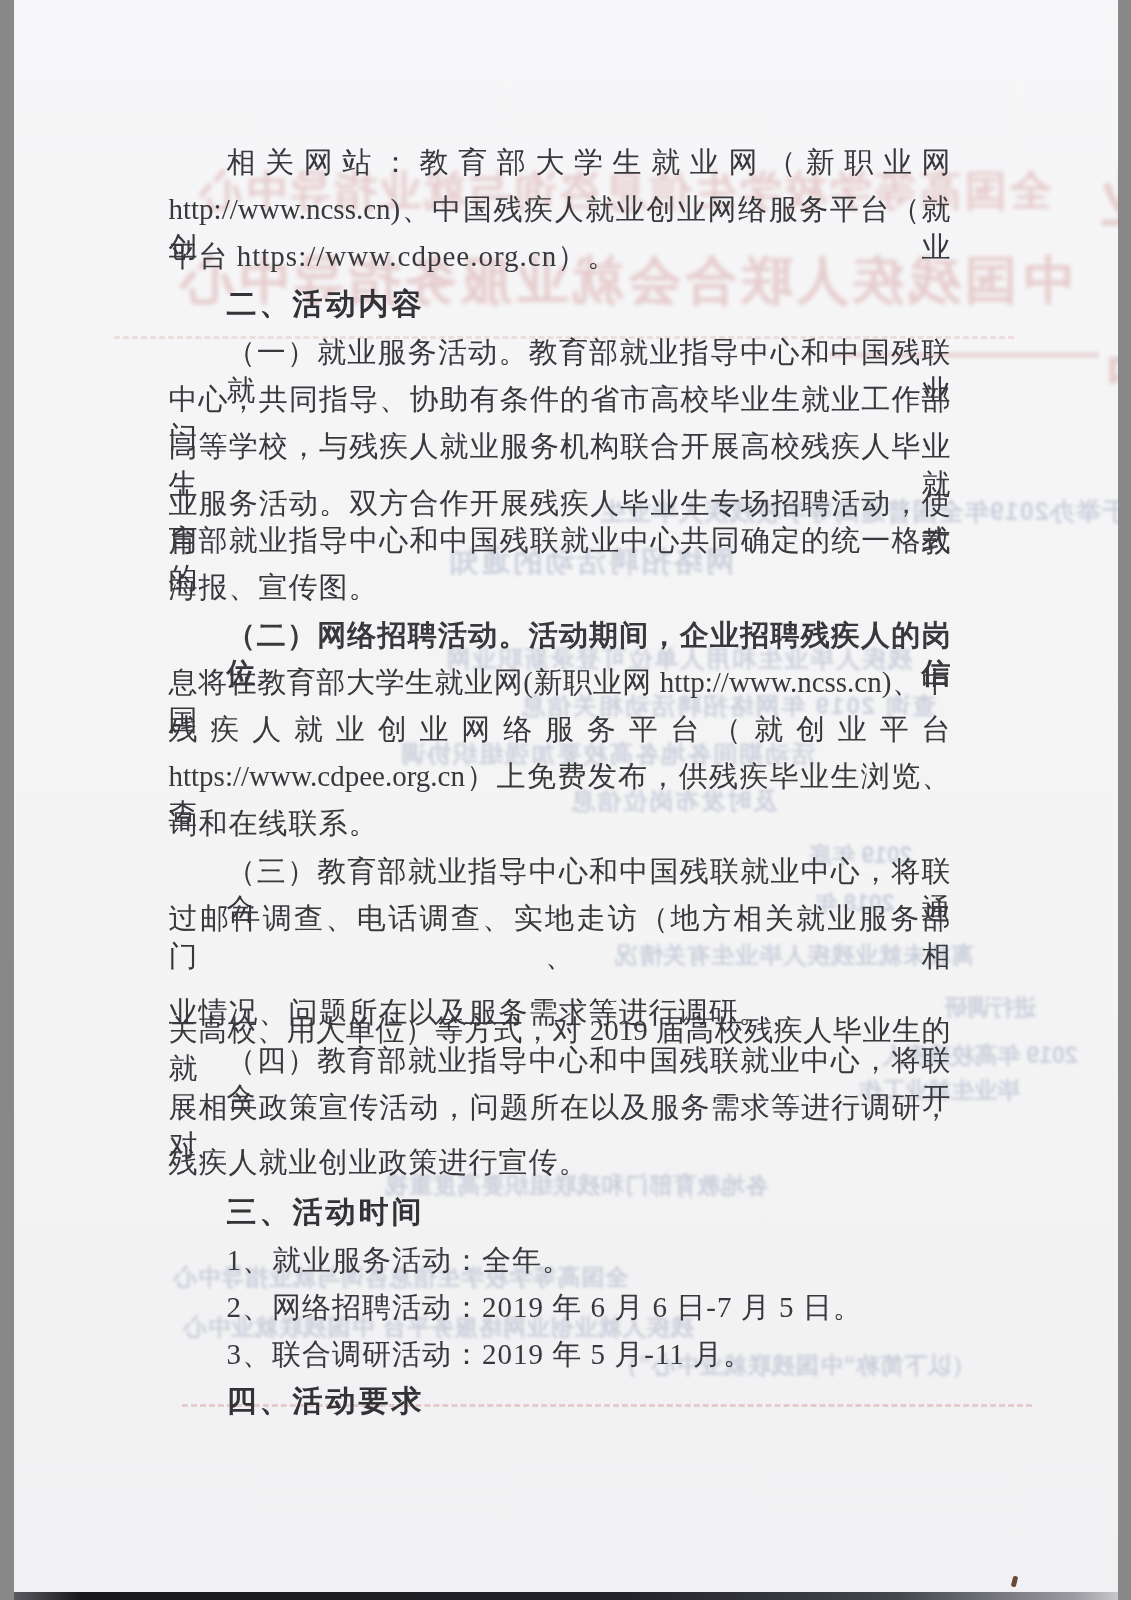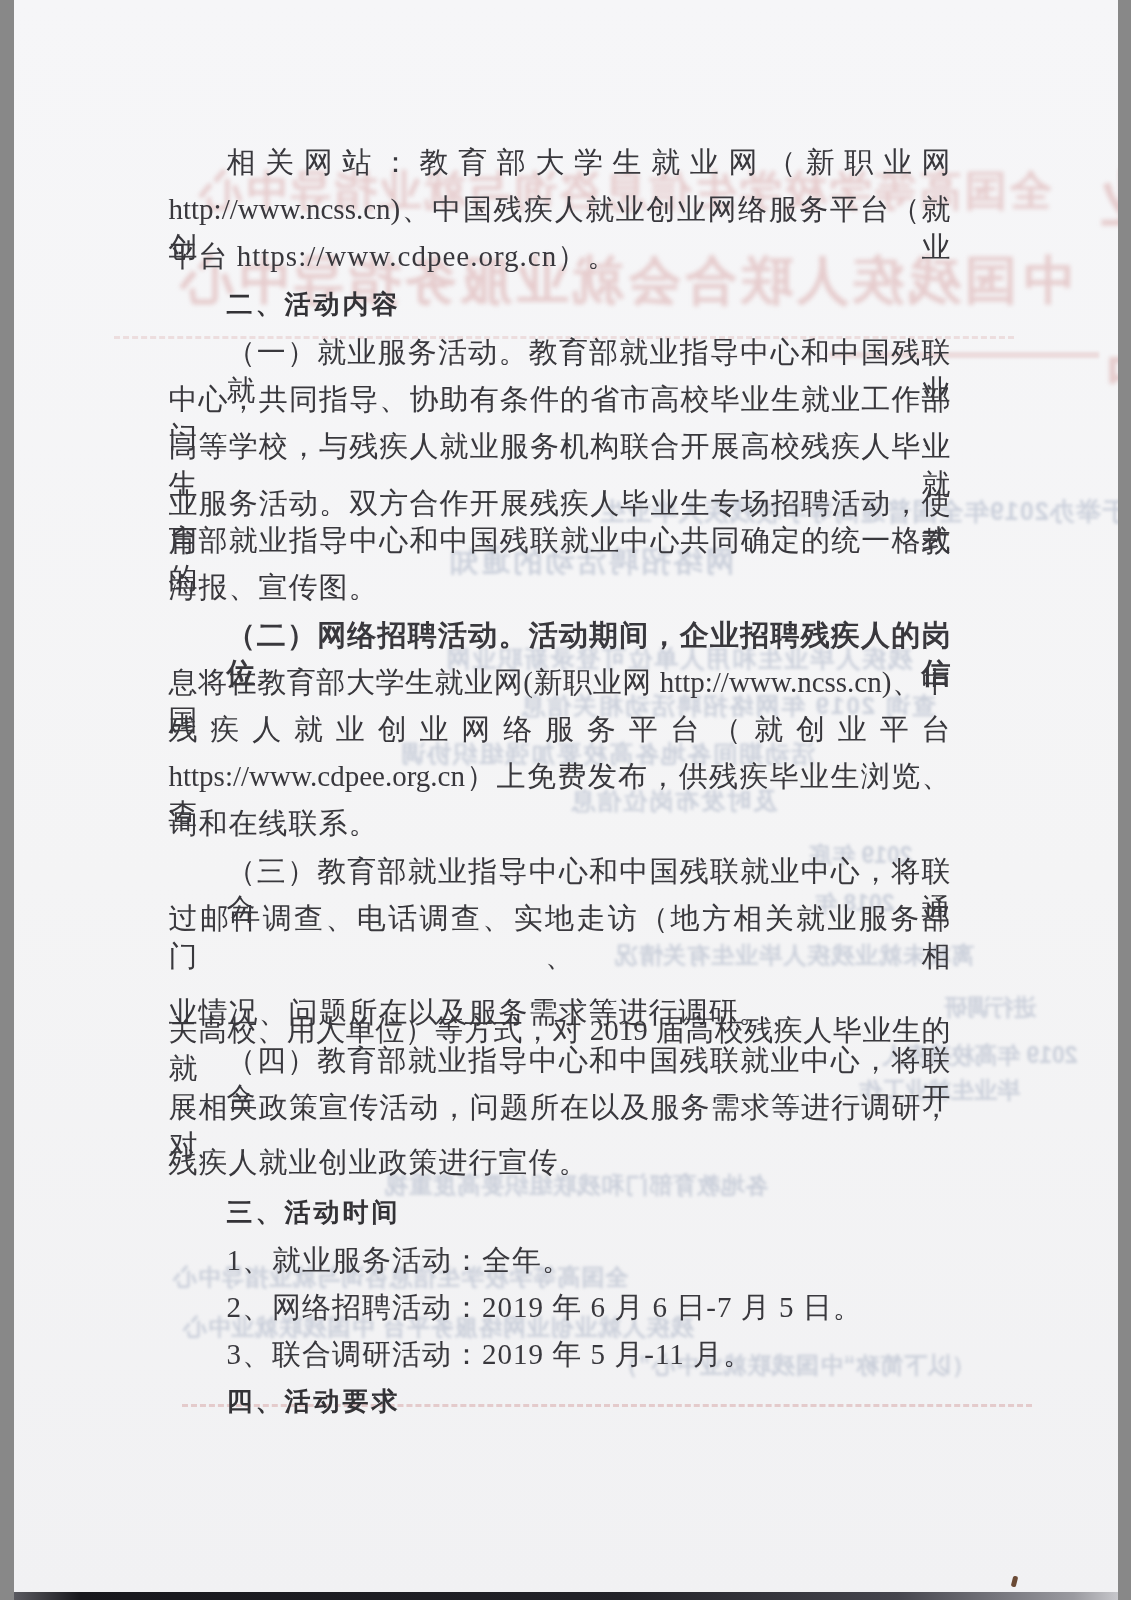--- a/index.html
+++ b/index.html
@@ -16,21 +16,21 @@
     position:absolute;left:155px;width:782px;height:44px;
     font-size:29px;line-height:38px;
     color:#39383d;
     letter-spacing:1px;
     white-space:nowrap;
   }
   .j{white-space:normal;text-align:justify;text-align-last:justify;letter-spacing:0;}
   .ind{padding-left:58px;width:724px;}
   .hd{
     font-family:"Liberation Sans","DejaVu Sans",sans-serif;
-    font-weight:700;font-size:26px;letter-spacing:3px;color:#333236;
+    font-weight:700;font-size:30px;letter-spacing:3px;color:#333236;
   }
   
   .gh{
     position:absolute;
     transform:scaleX(-1);
     font-family:"Liberation Sans","DejaVu Sans",sans-serif;
     font-weight:700;white-space:nowrap;
     filter:blur(1.6px);
     pointer-events:none;
   }

